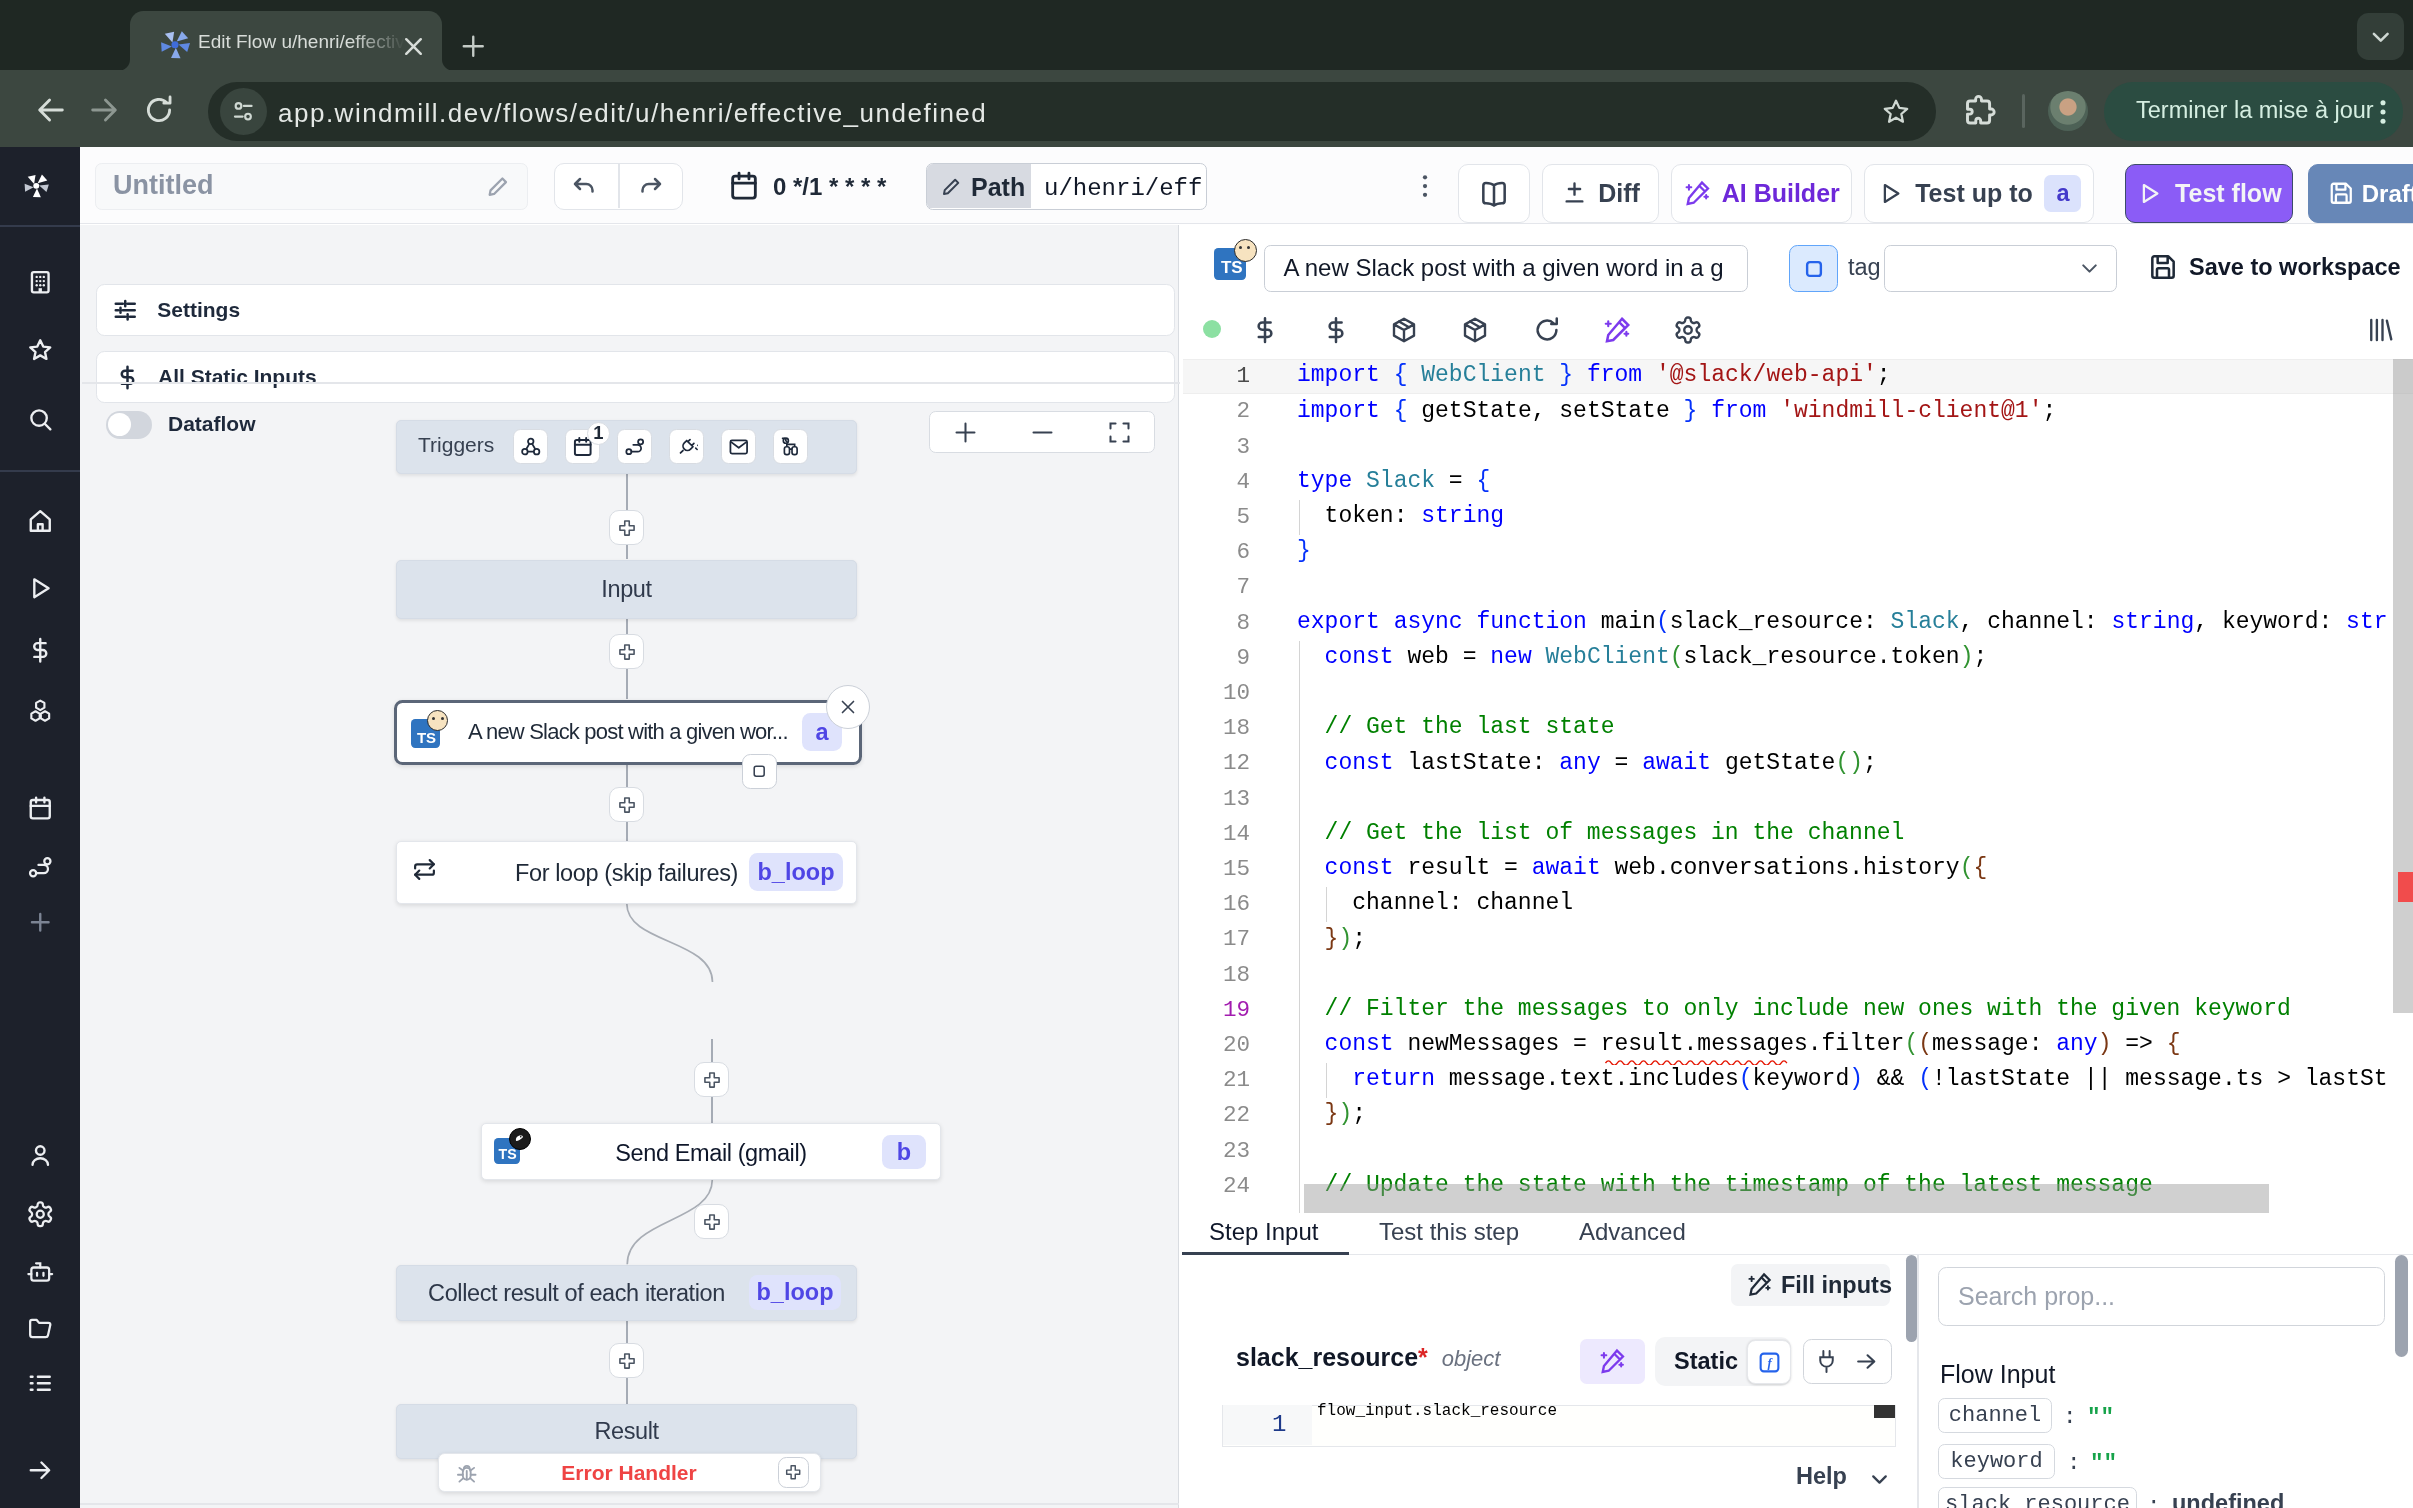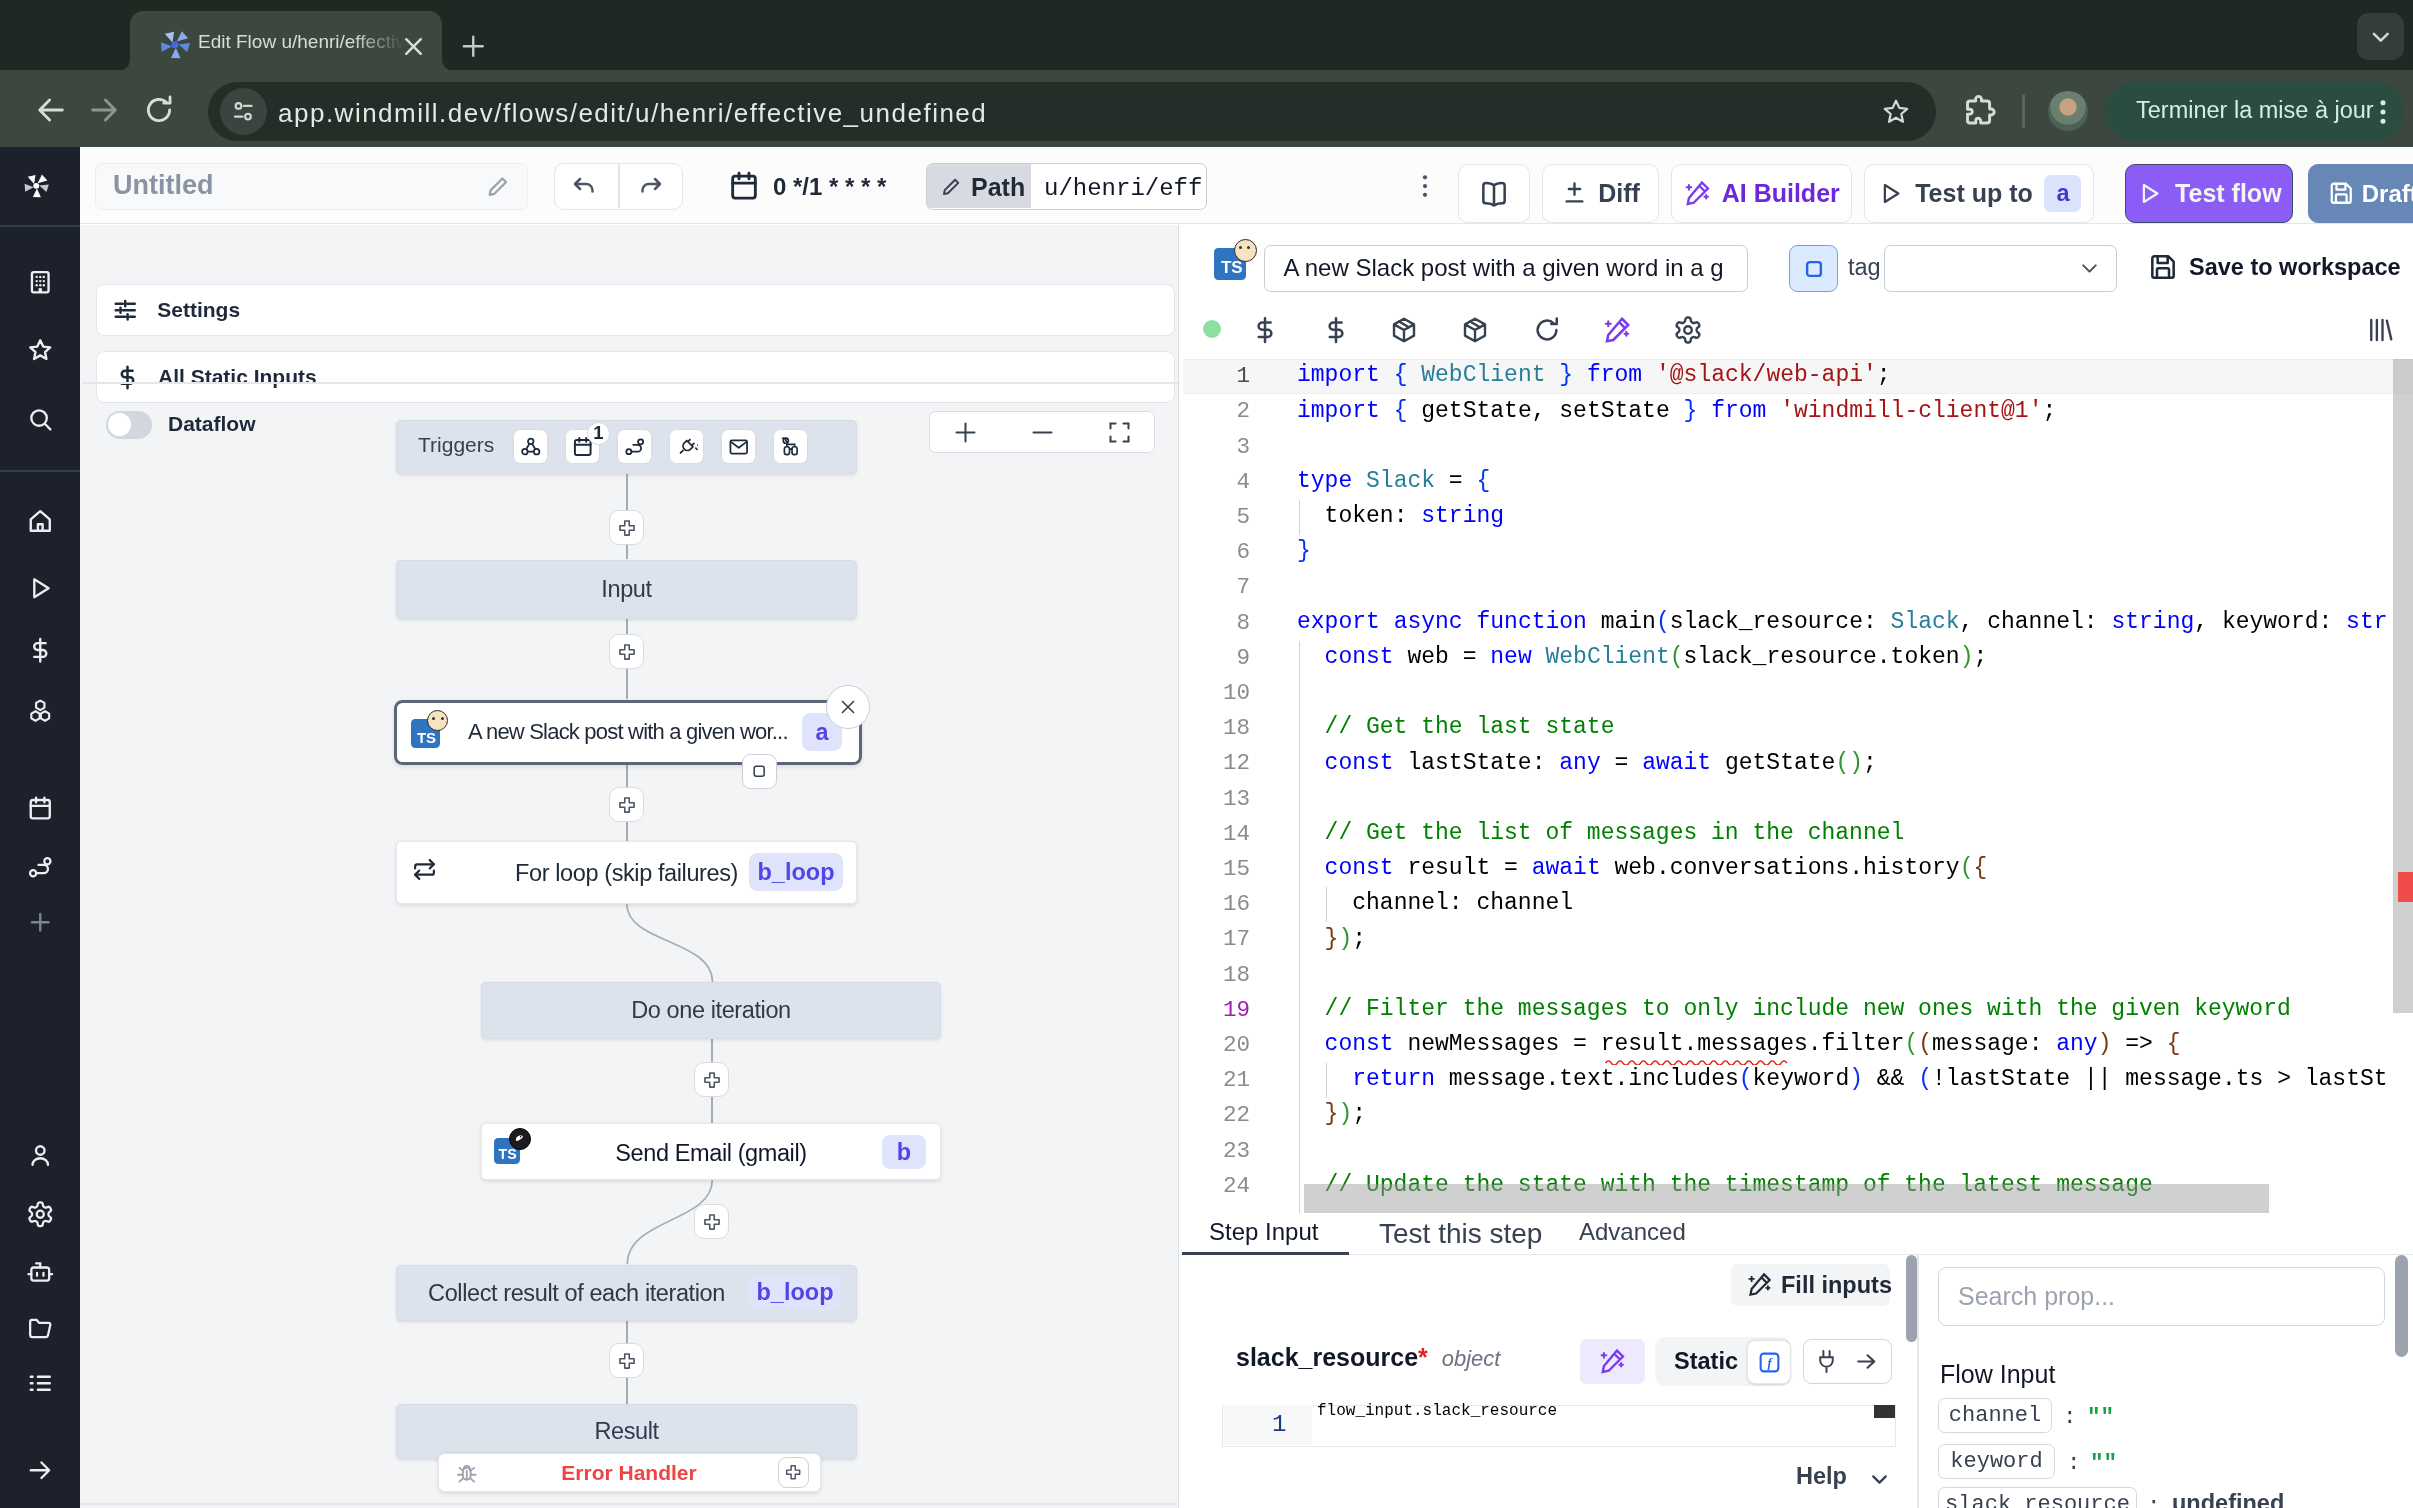--- a/index.html
+++ b/index.html
@@ -454,21 +454,20 @@
       <g stroke="#1f2937" stroke-width="2.1" fill="none" stroke-linecap="round" stroke-linejoin="round">
         <path d="M17 3 L21 7 L17 11"></path>
         <path d="M3 11 V9 a2 2 0 0 1 2 -2 H21"></path>
         <path d="M7 13 L3 17 L7 21"></path>
         <path d="M21 13 V15 a2 2 0 0 1 -2 2 H3"></path>
       </g>
     </svg>
   <div class="abs" style="left:396px;top:860px;width:461px;text-align:center;font-size:23.5px;letter-spacing:-0.4px;color:#1f2937">For loop (skip failures)</div>
   <div class="badge" style="left:749px;top:853px;width:94px;height:38px;border-radius:8.4px;font-size:23.5px">b_loop</div>
 
-  <div class="gnode gray-node" style="left:481px;top:982px;width:460px;height:57px">Do one iteration</div>
 
   <div class="gnode white-node" style="left:481px;top:1123px;width:460px;height:57px"></div>
   <div class="abs" style="left:494px;top:1138px;width:26px;height:26px;background:#2f74c0;border-radius:4.2px;color:#fff;font-size:14.2px;font-weight:bold;display:flex;align-items:flex-end;justify-content:flex-end;padding:1.7px 3.4px">TS</div>
   <div class="abs" style="left:509px;top:1128px;width:22px;height:22px;border-radius:11px;background:#1c1c1c;border:1.3px solid #000"></div>
   <svg class="abs" style="left:511px;top:1130px" width="17" height="17" viewBox="0 0 20 20">
       <path d="M6 13 C5 9 8 6 12 6.5 C14 6.7 14.5 8 13.5 9 C11 11.5 9 12.5 6 13 Z" fill="#fff"></path>
       <circle cx="11.5" cy="8" r="0.9" fill="#000"></circle>
     </svg>
   <div class="abs" style="left:481px;top:1140px;width:460px;text-align:center;font-size:23.5px;letter-spacing:-0.4px;color:#0f172a">Send Email (gmail)</div>
   <div class="badge" style="left:882px;top:1135px;width:44px;height:34px;border-radius:8.4px;font-size:23.5px">b</div>
@@ -622,21 +621,21 @@
       </svg>
 
     <div class="abs" style="left:121px;top:825px;width:965px;height:30px;background:rgba(150,150,150,0.45)"></div>
 
     <div class="abs" style="left:1210px;top:0px;width:20px;height:654px;background:rgba(160,160,160,0.50)"></div>
     <div class="abs" style="left:1215px;top:513px;width:15px;height:30px;background:#f14c4c"></div>
   </div>
 
   <div class="abs" style="left:1182px;top:1213px;width:1232px;height:42px;background:#fff;border-bottom:1.7px solid #e5e7eb"></div>
   <div class="abs" style="left:1209px;top:1218px;font-size:24px;color:#0f172a">Step Input</div>
-  <div class="abs" style="left:1379px;top:1218px;font-size:28px;color:#374151">Test this step</div>
+  <div class="abs" style="left:1379px;top:1218px;font-size:24px;color:#374151">Test this step</div>
   <div class="abs" style="left:1579px;top:1218px;font-size:24px;color:#374151">Advanced</div>
   <div class="abs" style="left:1182px;top:1252px;width:167px;height:3.4px;background:#374151"></div>
 
   <div class="abs" style="left:1731px;top:1264px;width:159px;height:42px;background:#f3f4f6;border-radius:6.7px"></div>
   <svg class="abs" style="left:1746px;top:1271px" width="27" height="27" viewBox="0 0 24 24">
       <g stroke="#1f2937" stroke-width="2" fill="none" stroke-linecap="round">
         <path d="M14.5 6.5 L17.5 9.5 M16 3 L21 8 L9 20 L4 21 L5 16 Z"></path>
         <path d="M5 5 V9 M3 7 H7" stroke-width="1.7"></path>
         <path d="M19.5 13.5 V16.5 M18 15 H21" stroke-width="1.7"></path>
       </g>

